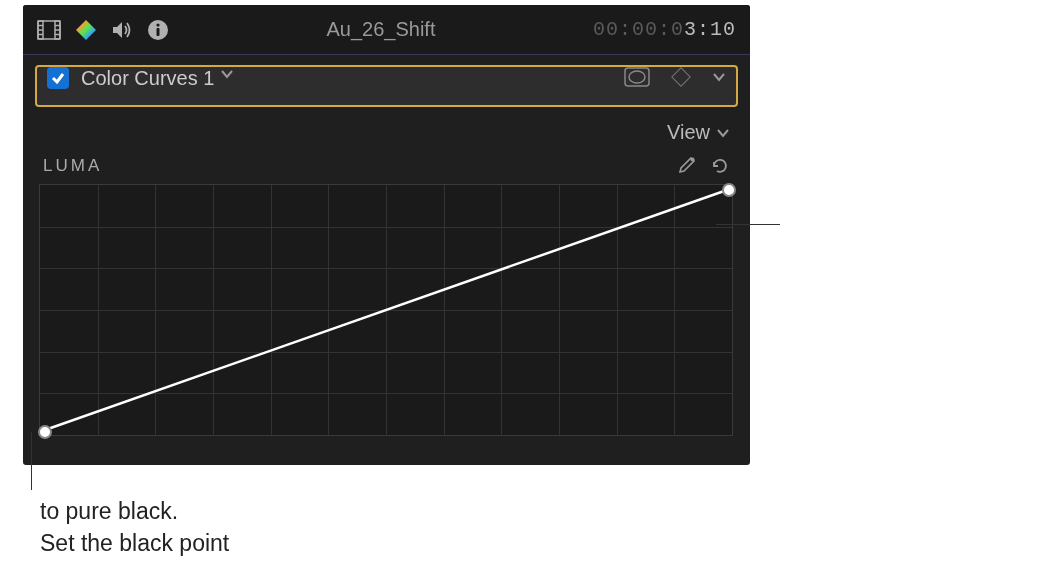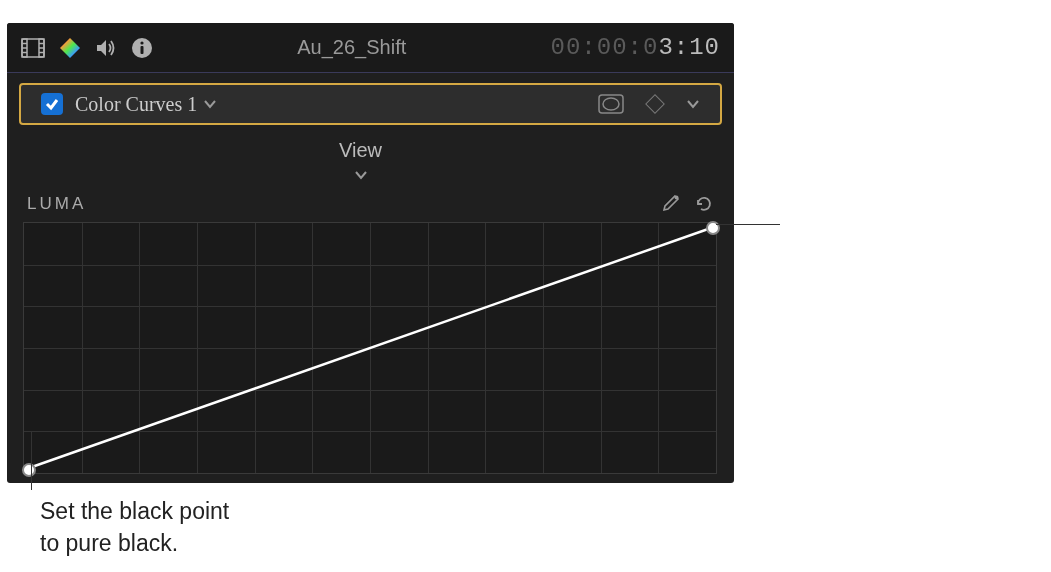--- a/index.html
+++ b/index.html
@@ -9,28 +9,27 @@
     }
     body {
       font-family: -apple-system, BlinkMacSystemFont, "Helvetica Neue", Arial, sans-serif;
       background: #fff;
       width: 1051px;
       height: 572px;
       position: relative;
     }
     .panel {
       position: absolute;
-      left: 7px;
+      left: 23px;
       top: 5px;
       width: 727px;
       height: 460px;
       background: #1f1f1f;
       border-radius: 3px;
       overflow: hidden;
-      margin-top: 18px;
     }
     .top-bar {
       height: 50px;
       background: #1a1a1a;
       display: flex;
       align-items: center;
       padding: 0 14px;
       border-bottom: 1px solid #3a3a5a;
     }
     .top-icons {
@@ -59,37 +58,36 @@
     }
     .clip-title {
       flex: 1;
       text-align: center;
       color: #9a9a9a;
       font-size: 20px;
       font-weight: 400;
     }
     .timecode {
       color: #5a5a5a;
-      font-size: 24px;
+      font-size: 20px;
       font-family: "Courier New", monospace;
       letter-spacing: 1px;
     }
     .timecode .active {
       color: #bbb;
     }
     .effect-row {
       margin: 10px 12px 0 12px;
       height: 42px;
       background: #2d2d2d;
       border: 2px solid #d4a843;
       border-radius: 4px;
       display: flex;
-      align-items: center;
-      padding: 0 20px;
-      font-family: Liberation Serif, serif;
+      align-items: flex-start;
+      padding: 0 10px;
     }
     .checkbox {
       width: 22px;
       height: 22px;
       background: #1570d4;
       border-radius: 4px;
       display: flex;
       align-items: center;
       justify-content: center;
       margin-right: 12px;
@@ -132,21 +130,20 @@
       color: #999;
       width: 14px;
       height: 14px;
     }
     .view-row {
       display: flex;
       justify-content: flex-end;
       padding: 14px 20px 6px 0;
       align-items: center;
       gap: 6px;
-      flex-direction: column;
     }
     .view-label {
       color: #bbb;
       font-size: 20px;
     }
     .curve-section {
       margin: 6px 16px 0 16px;
     }
     .curve-header {
       display: flex;
@@ -362,15 +359,15 @@
   </div>
 
 </div>
 
 <div class="callout-line-white"></div>
 <div class="callout-white">
 </div>
 
 <div class="callout-line-black"></div>
 <div class="callout-black">
+  <div>to pure black.</div>
   <div>Set the black point</div>
-  <div>to pure black.</div>
 </div>
 
 </body></html>

